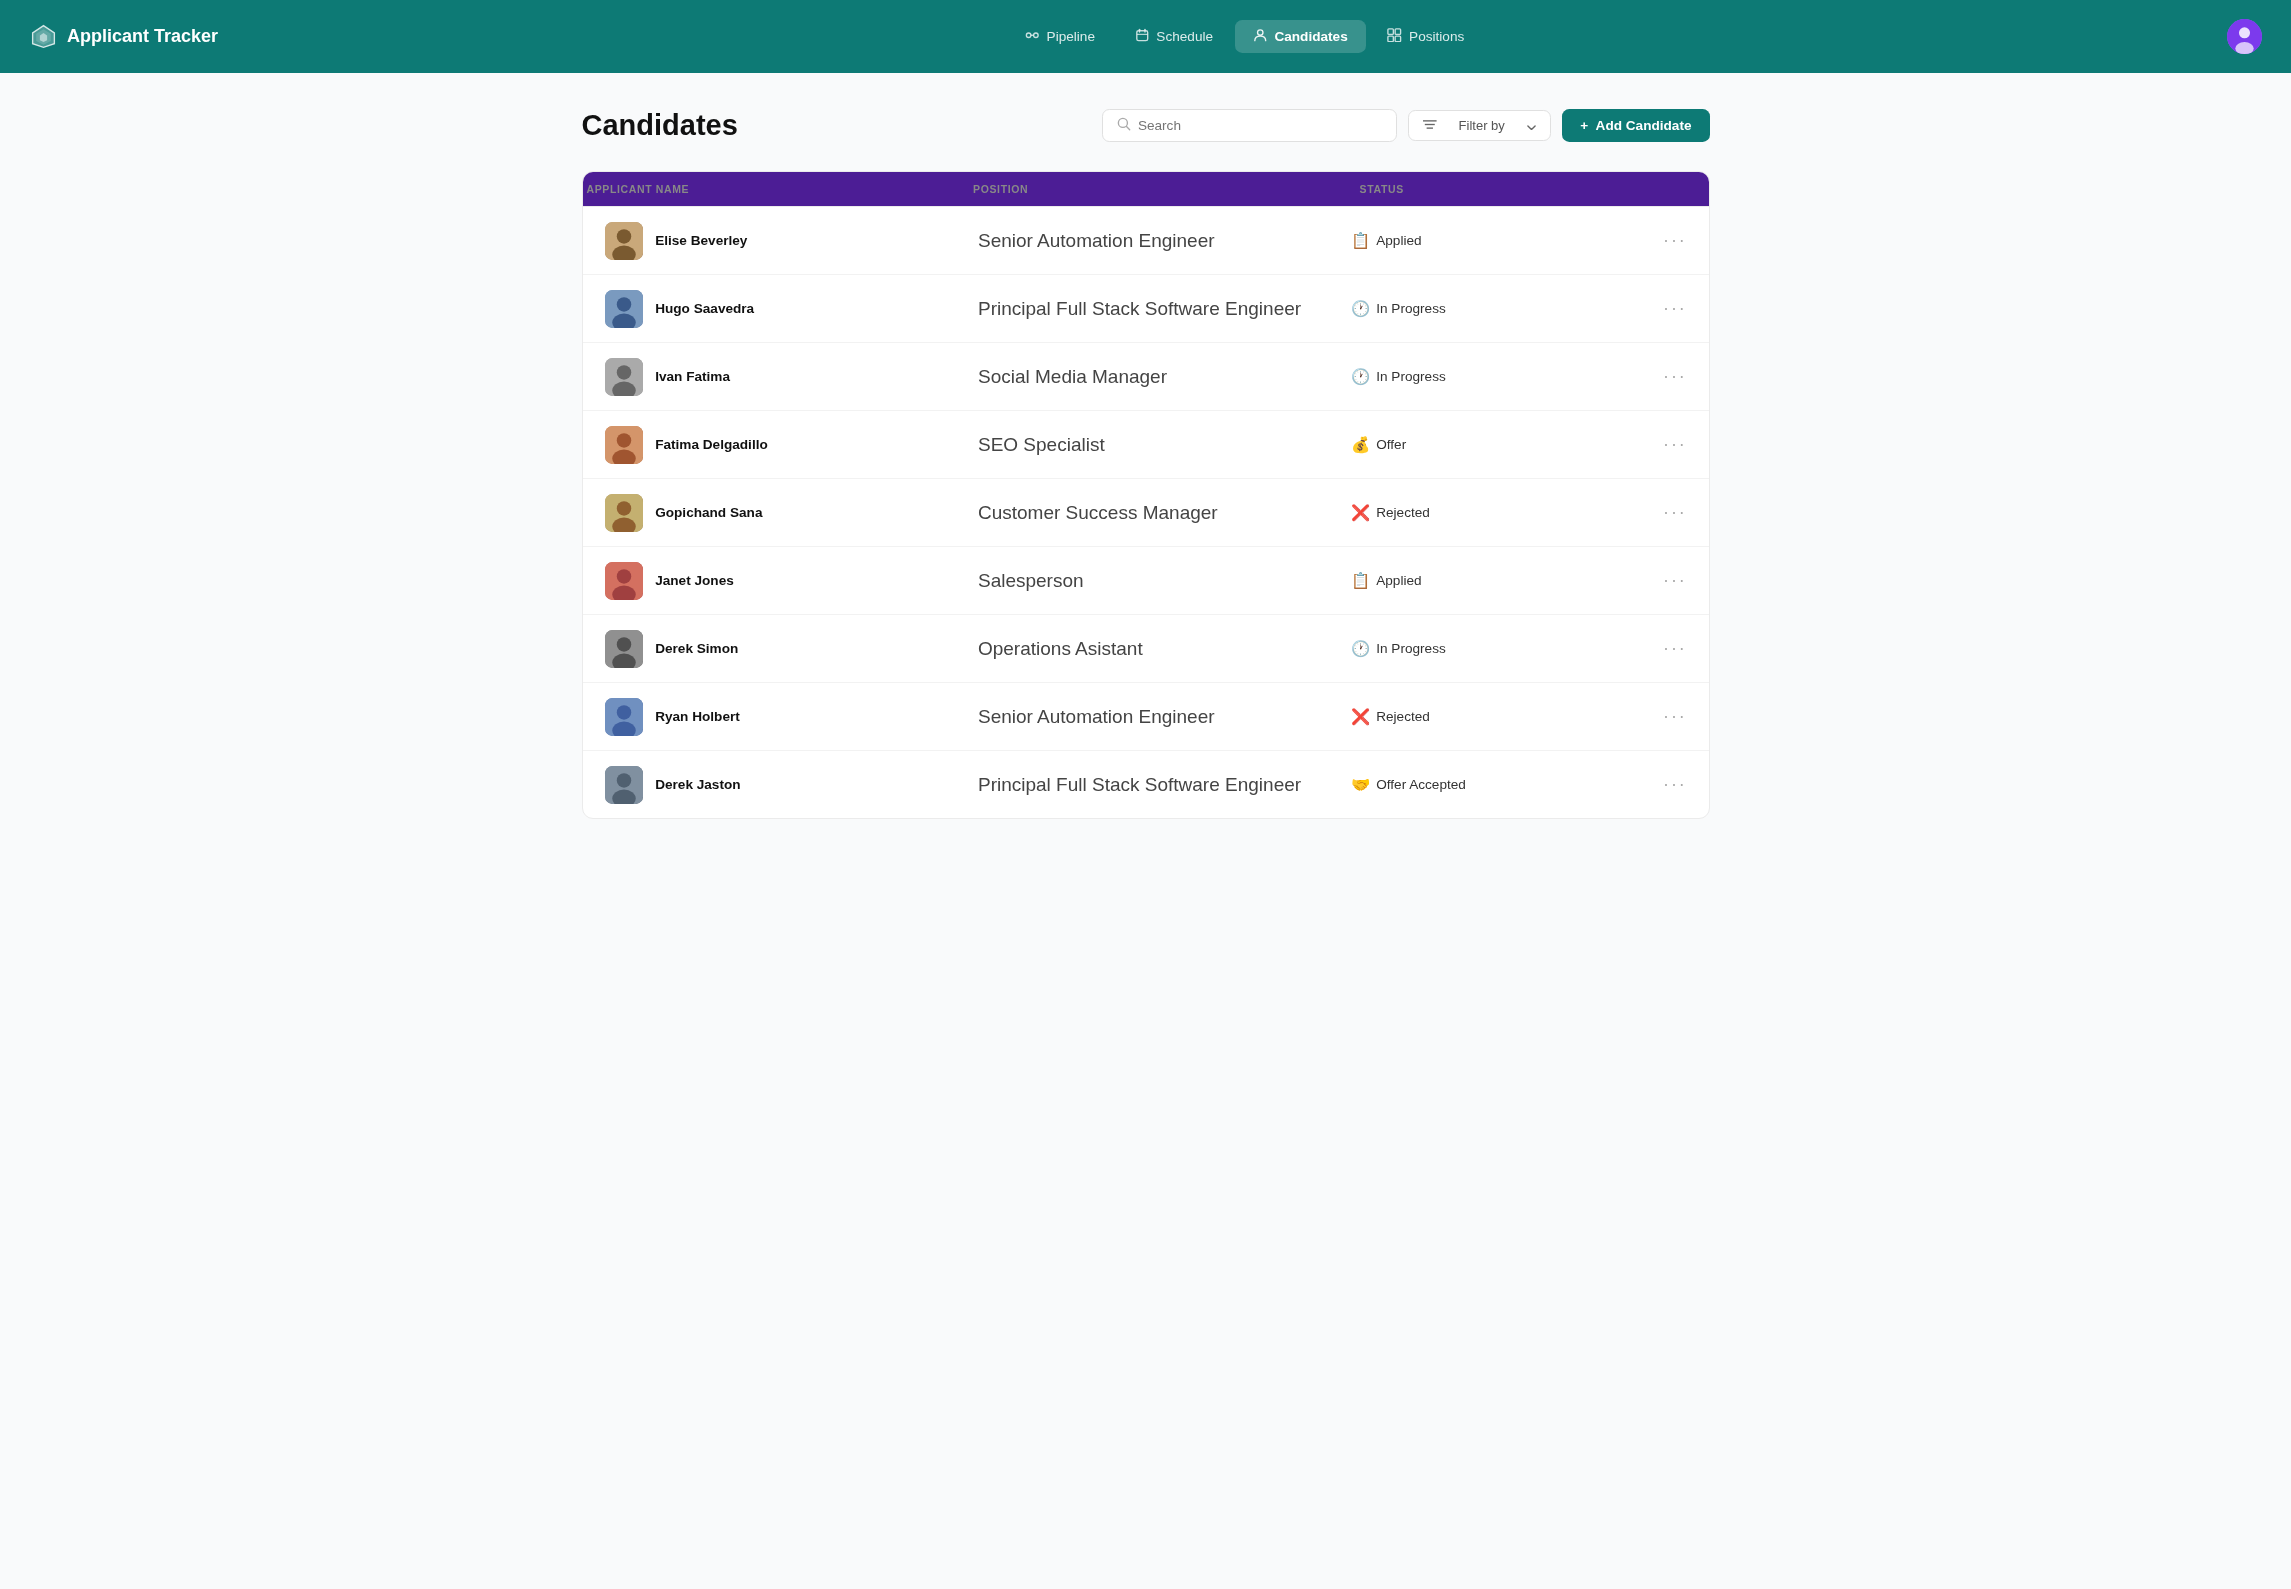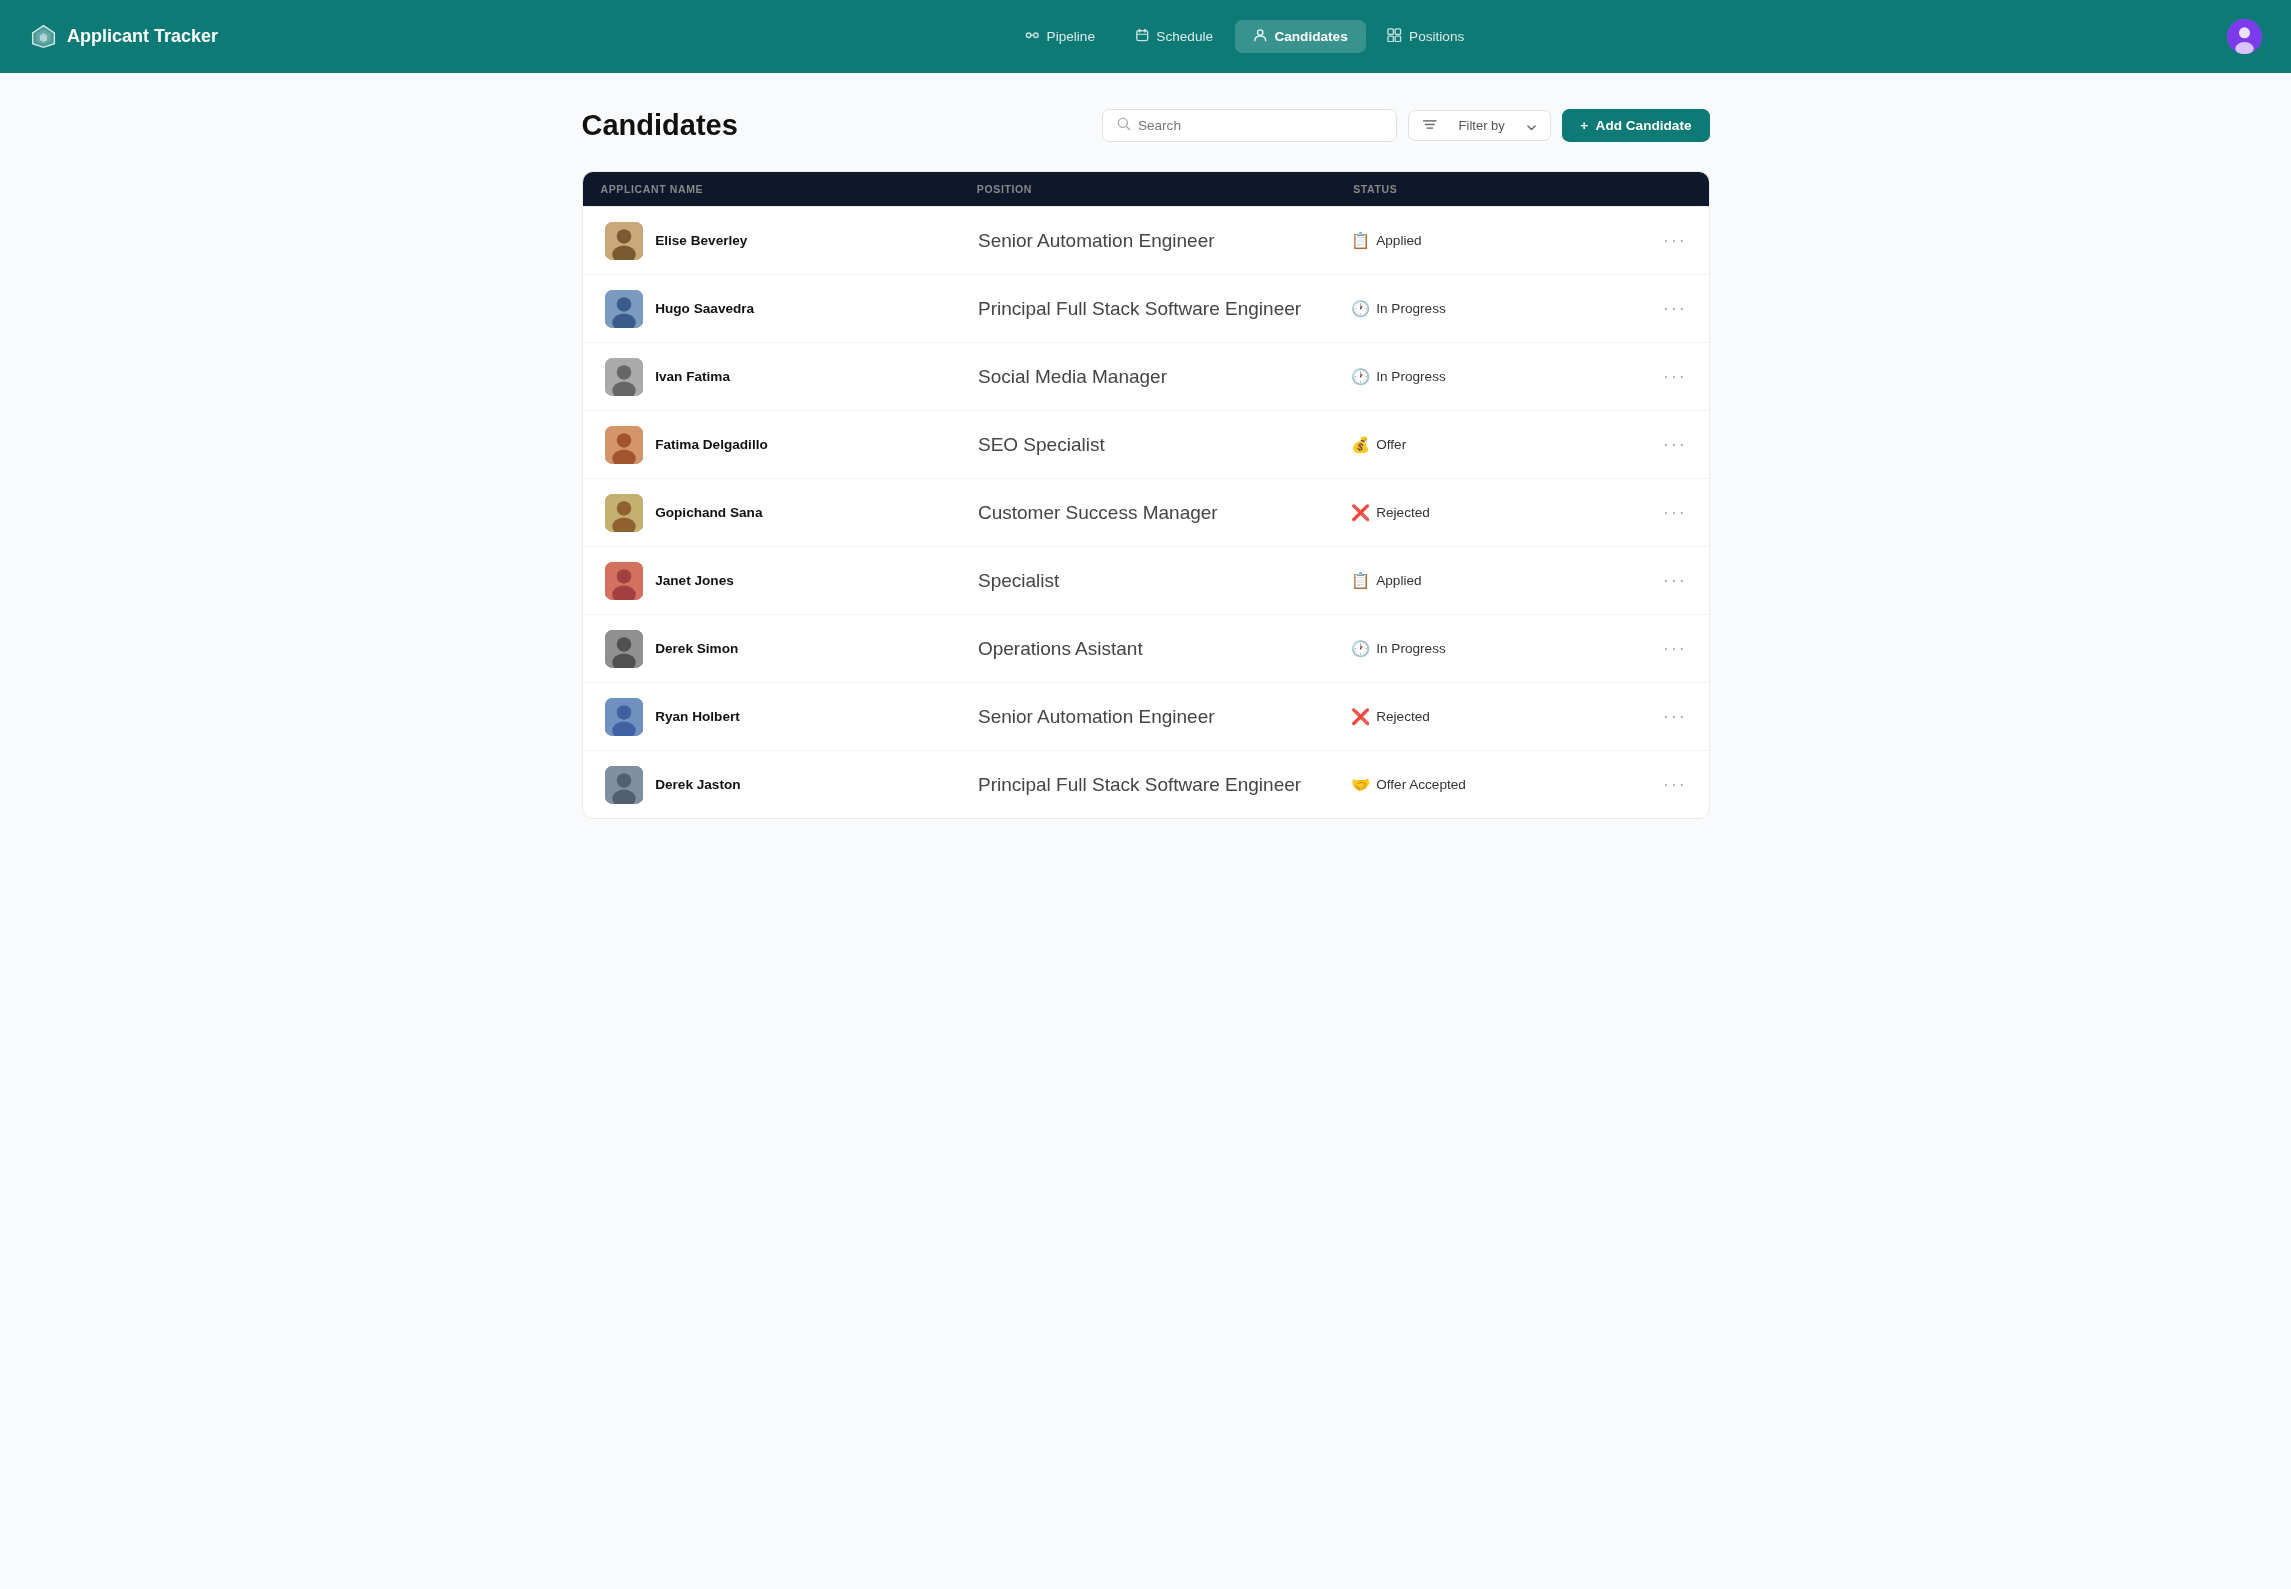--- a/index.html
+++ b/index.html
@@ -139,22 +139,22 @@
     
     .table-container {
       background: #fff;
       border-radius: 11px;
       overflow: hidden;
       border: 0.9px solid #ebebeb;
     }
     .table-header {
       display: grid;
       grid-template-columns: 2fr 2fr 1.5fr 55px;
-      padding: 11px 18px;
-      background: #0f172a;
+      padding: 11px 4px;
+      background: #4c1d95;
       border-bottom: 1.4px solid #ebebeb;
     }
     .col-header {
       font-size: 10.5px;
       font-weight: 700;
       color: #888;
       letter-spacing: 0.06em;
       text-transform: uppercase;
     }
     .table-row {
@@ -427,21 +427,21 @@
     <div class="applicant-cell">
       <div class="avatar av-6">
         <svg width="38" height="38" viewBox="0 0 42 42" xmlns="http://www.w3.org/2000/svg">
     <rect width="42" height="42" rx="8" fill="#d47060"></rect>
     <circle cx="21" cy="16" r="8" fill="#a04040"></circle>
     <ellipse cx="21" cy="36" rx="13" ry="10" fill="#a04040"></ellipse>
   </svg>
       </div>
       <span class="applicant-name">Janet Jones</span>
     </div>
-    <div class="position-cell">Specialist</div>
+    <div class="position-cell">Salesperson</div>
     <div class="status-cell">
       <span class="status-icon">📋</span>
       <span>Applied</span>
     </div>
     <div class="more-btn">···</div>
   </div>
         <div class="table-row">
     <div class="applicant-cell">
       <div class="avatar av-7">
         <svg width="38" height="38" viewBox="0 0 42 42" xmlns="http://www.w3.org/2000/svg">

